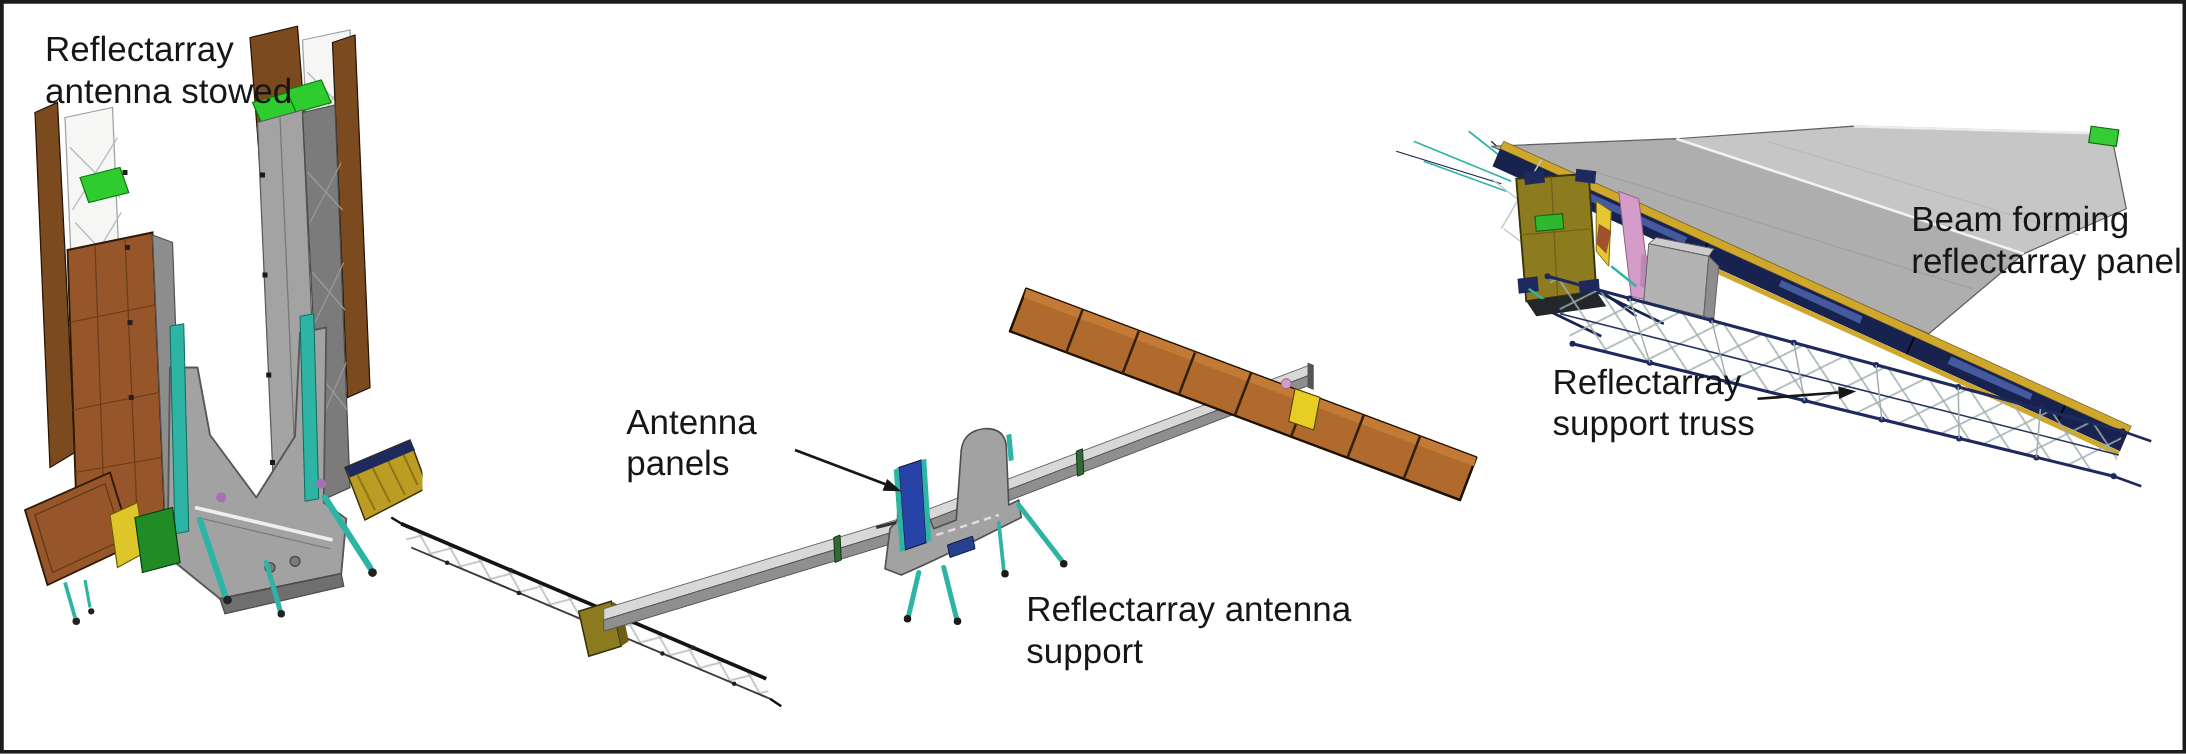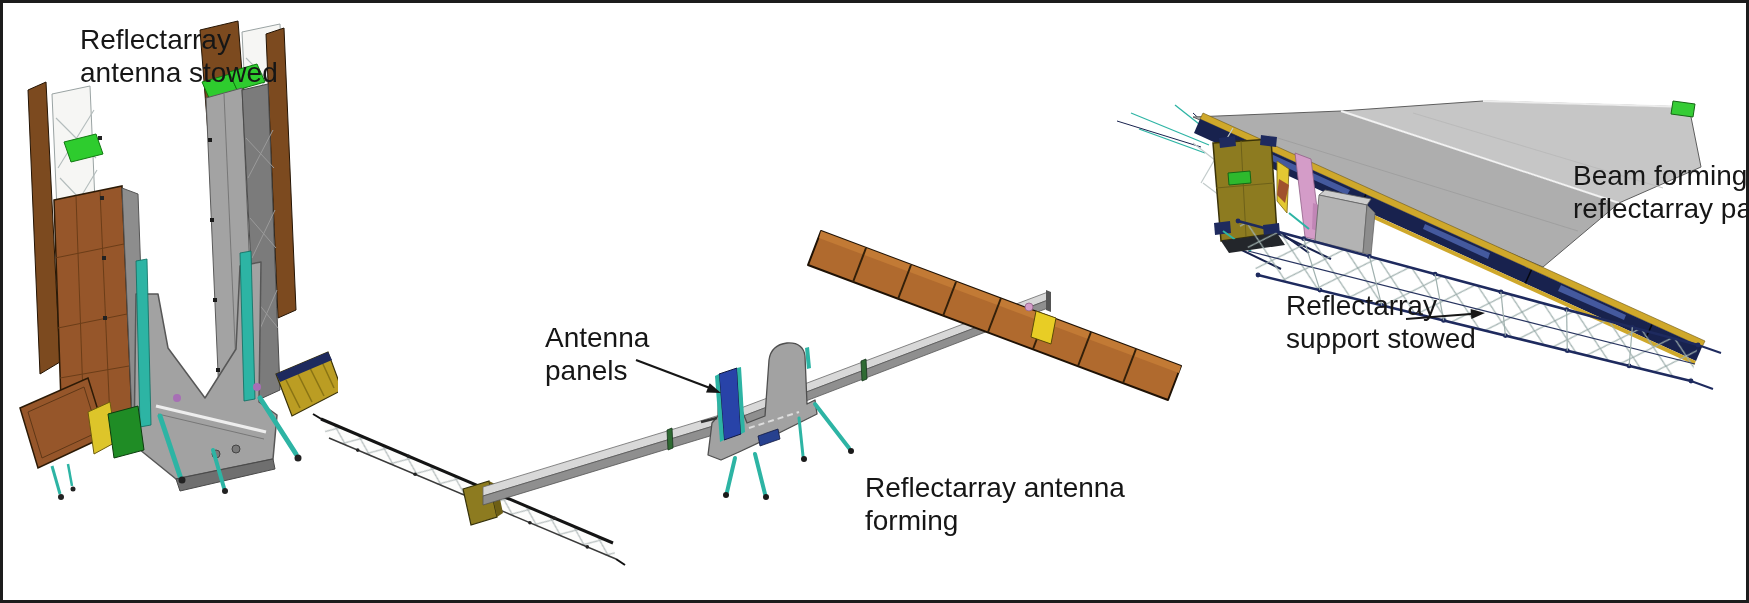--- a/index.html
+++ b/index.html
@@ -14,21 +14,20 @@
   html,body{margin:0;padding:0;background:#e8e8e8;}
   #canvas{
     position:relative; width:1749px; height:603px; background:var(--c-bg);
     border:3px solid var(--c-border); box-sizing:border-box; overflow:hidden;
     font-family:"Liberation Sans",sans-serif;
   }
   .lbl{
     position:absolute; color:var(--c-ink);
     font:400 28px/33px "Liberation Sans",sans-serif; letter-spacing:0;
     white-space:nowrap;
-    margin-left:44px;
   }
   .lbl span{display:block;}
   svg.ill{position:absolute;}
 </style>
 </head>
 <body>
 
 <div id="canvas">
 
   <svg class="ill" style="left:5px;top:15px" width="330" height="500" viewBox="0 0 330 500">
@@ -337,26 +336,26 @@
     <span>antenna stowed</span>
   </div>
 
   <div class="lbl" style="left:498px;top:318px">
     <span>Antenna</span>
     <span>panels</span>
   </div>
 
   <div class="lbl" style="left:818px;top:468px">
     <span>Reflectarray antenna</span>
-    <span>forming</span>
+    <span>support</span>
   </div>
 
   <div class="lbl" style="left:1526px;top:156px">
     <span>Beam forming</span>
     <span>reflectarray panels</span>
   </div>
 
   <div class="lbl" style="left:1239px;top:286px">
     <span>Reflectarray</span>
-    <span>support stowed</span>
+    <span>support truss</span>
   </div>
 
 </div>
 
 </body></html>

